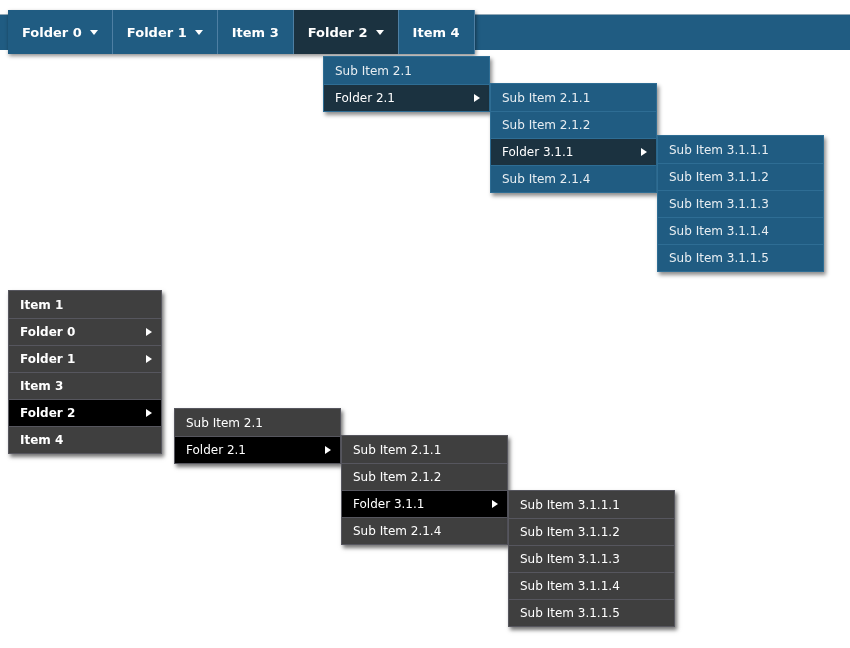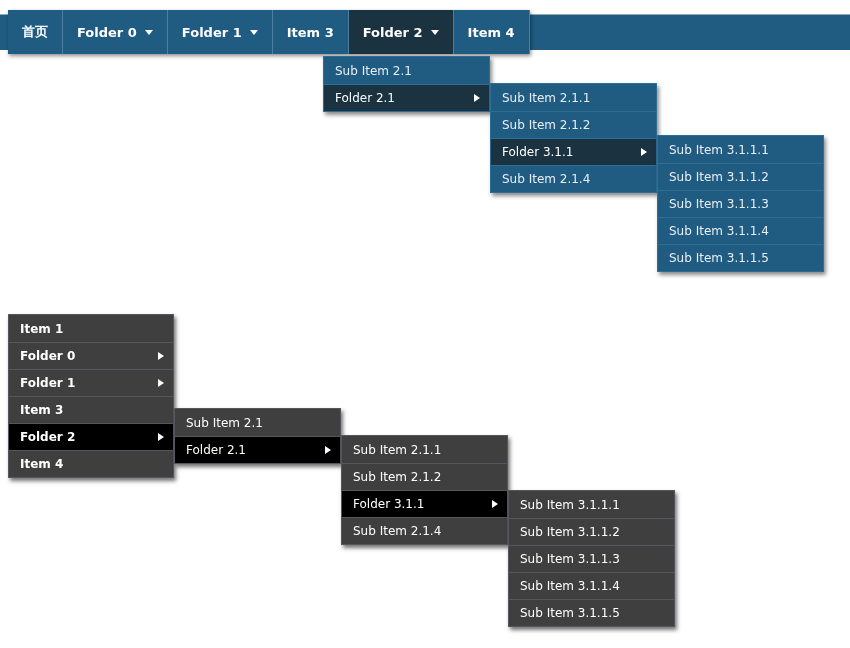--- a/index.html
+++ b/index.html
@@ -69,36 +69,33 @@
     border-top:4px solid transparent; border-bottom:4px solid transparent;
     border-left:6px solid #fff;
   }
 
   
   #tmenu-1 { left:323px; top:56px;  }
   #tmenu-2 { left:490px; top:83px;  }
   #tmenu-3 { left:657px; top:135px; }
 
   
-  #cmenu-1 { left:8px;   top:314px; width:166px; }
+  #cmenu-1 { left:8px;   top:290px; width:154px; }
   #cmenu-2 { left:174px; top:408px; }
   #cmenu-3 { left:341px; top:435px; }
   #cmenu-4 { left:508px; top:490px; }
 </style>
 </head>
 <body>
 
 <div class="stage">
 
   <div class="navbar-bg"></div>
   <div class="navbar-items">
     <div class="nav-item">
-      <span>首页</span>
-    </div>
-    <div class="nav-item">
       <span>Folder 0</span>
       <span class="caret-down"></span>
     </div>
     <div class="nav-item">
       <span>Folder 1</span>
       <span class="caret-down"></span>
     </div>
     <div class="nav-item">
       <span>Item 3</span>
     </div>

